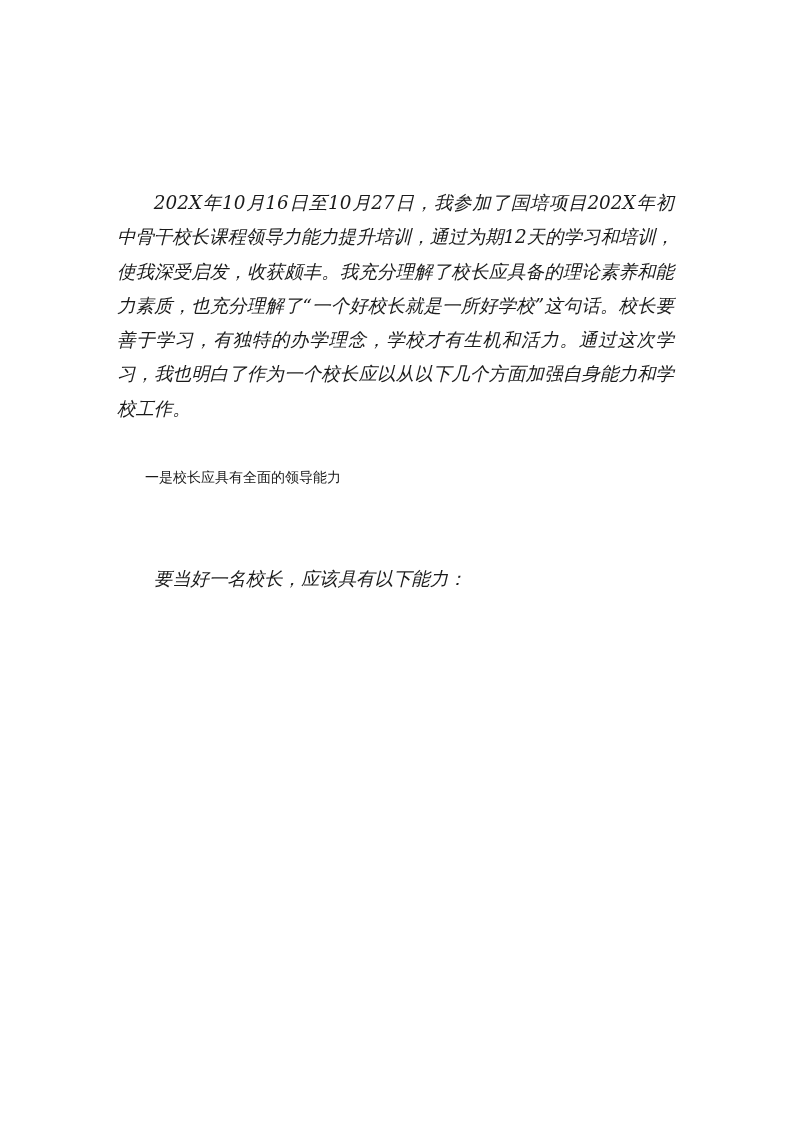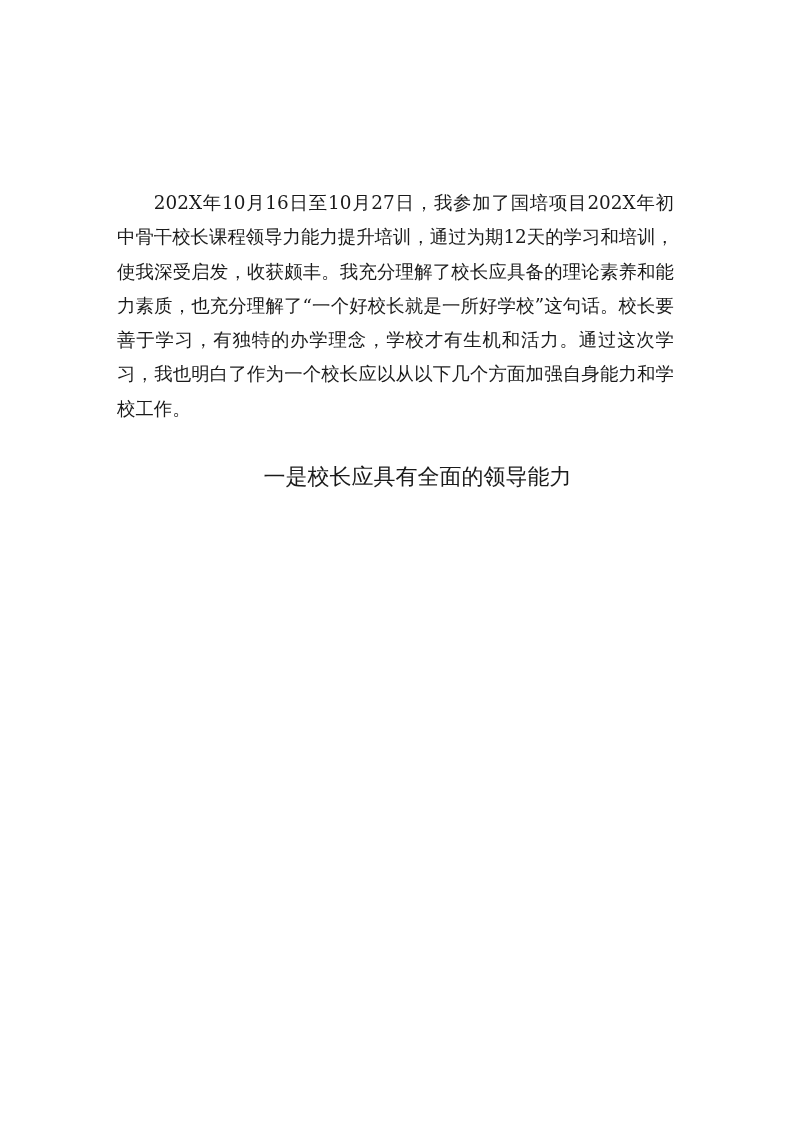--- a/index.html
+++ b/index.html
@@ -23,34 +23,35 @@
     }
     .para {
       margin: 0;
       font-size: 18.4px;
       line-height: 34.3px;
       text-indent: 2em;
       text-align: justify;
       text-justify: inter-character;
       letter-spacing: 0px;
       word-break: break-all;
+      font-style: italic;
     }
     .gap {
       height: 34px;
     }
     .heading {
       margin: 0;
-      font-size: 22px;
+      font-size: 14px;
       line-height: 34.3px;
       text-indent: 2em;
-      text-align: center;
     }
   </style>
 </head>
 <body>
 
 <div class="page">
   <p class="para">202X年10月16日至10月27日，我参加了国培项目202X年初中骨干校长课程领导力能力提升培训，通过为期12天的学习和培训，使我深受启发，收获颇丰。我充分理解了校长应具备的理论素养和能力素质，也充分理解了“一个好校长就是一所好学校”这句话。校长要善于学习，有独特的办学理念，学校才有生机和活力。通过这次学习，我也明白了作为一个校长应以从以下几个方面加强自身能力和学校工作。</p>
   <div class="gap"></div>
   <p class="heading">一是校长应具有全面的领导能力</p>
   <div class="gap"></div>
   <div class="gap"></div>
+  <p class="para">要当好一名校长，应该具有以下能力：</p>
 </div>
 
 </body></html>

